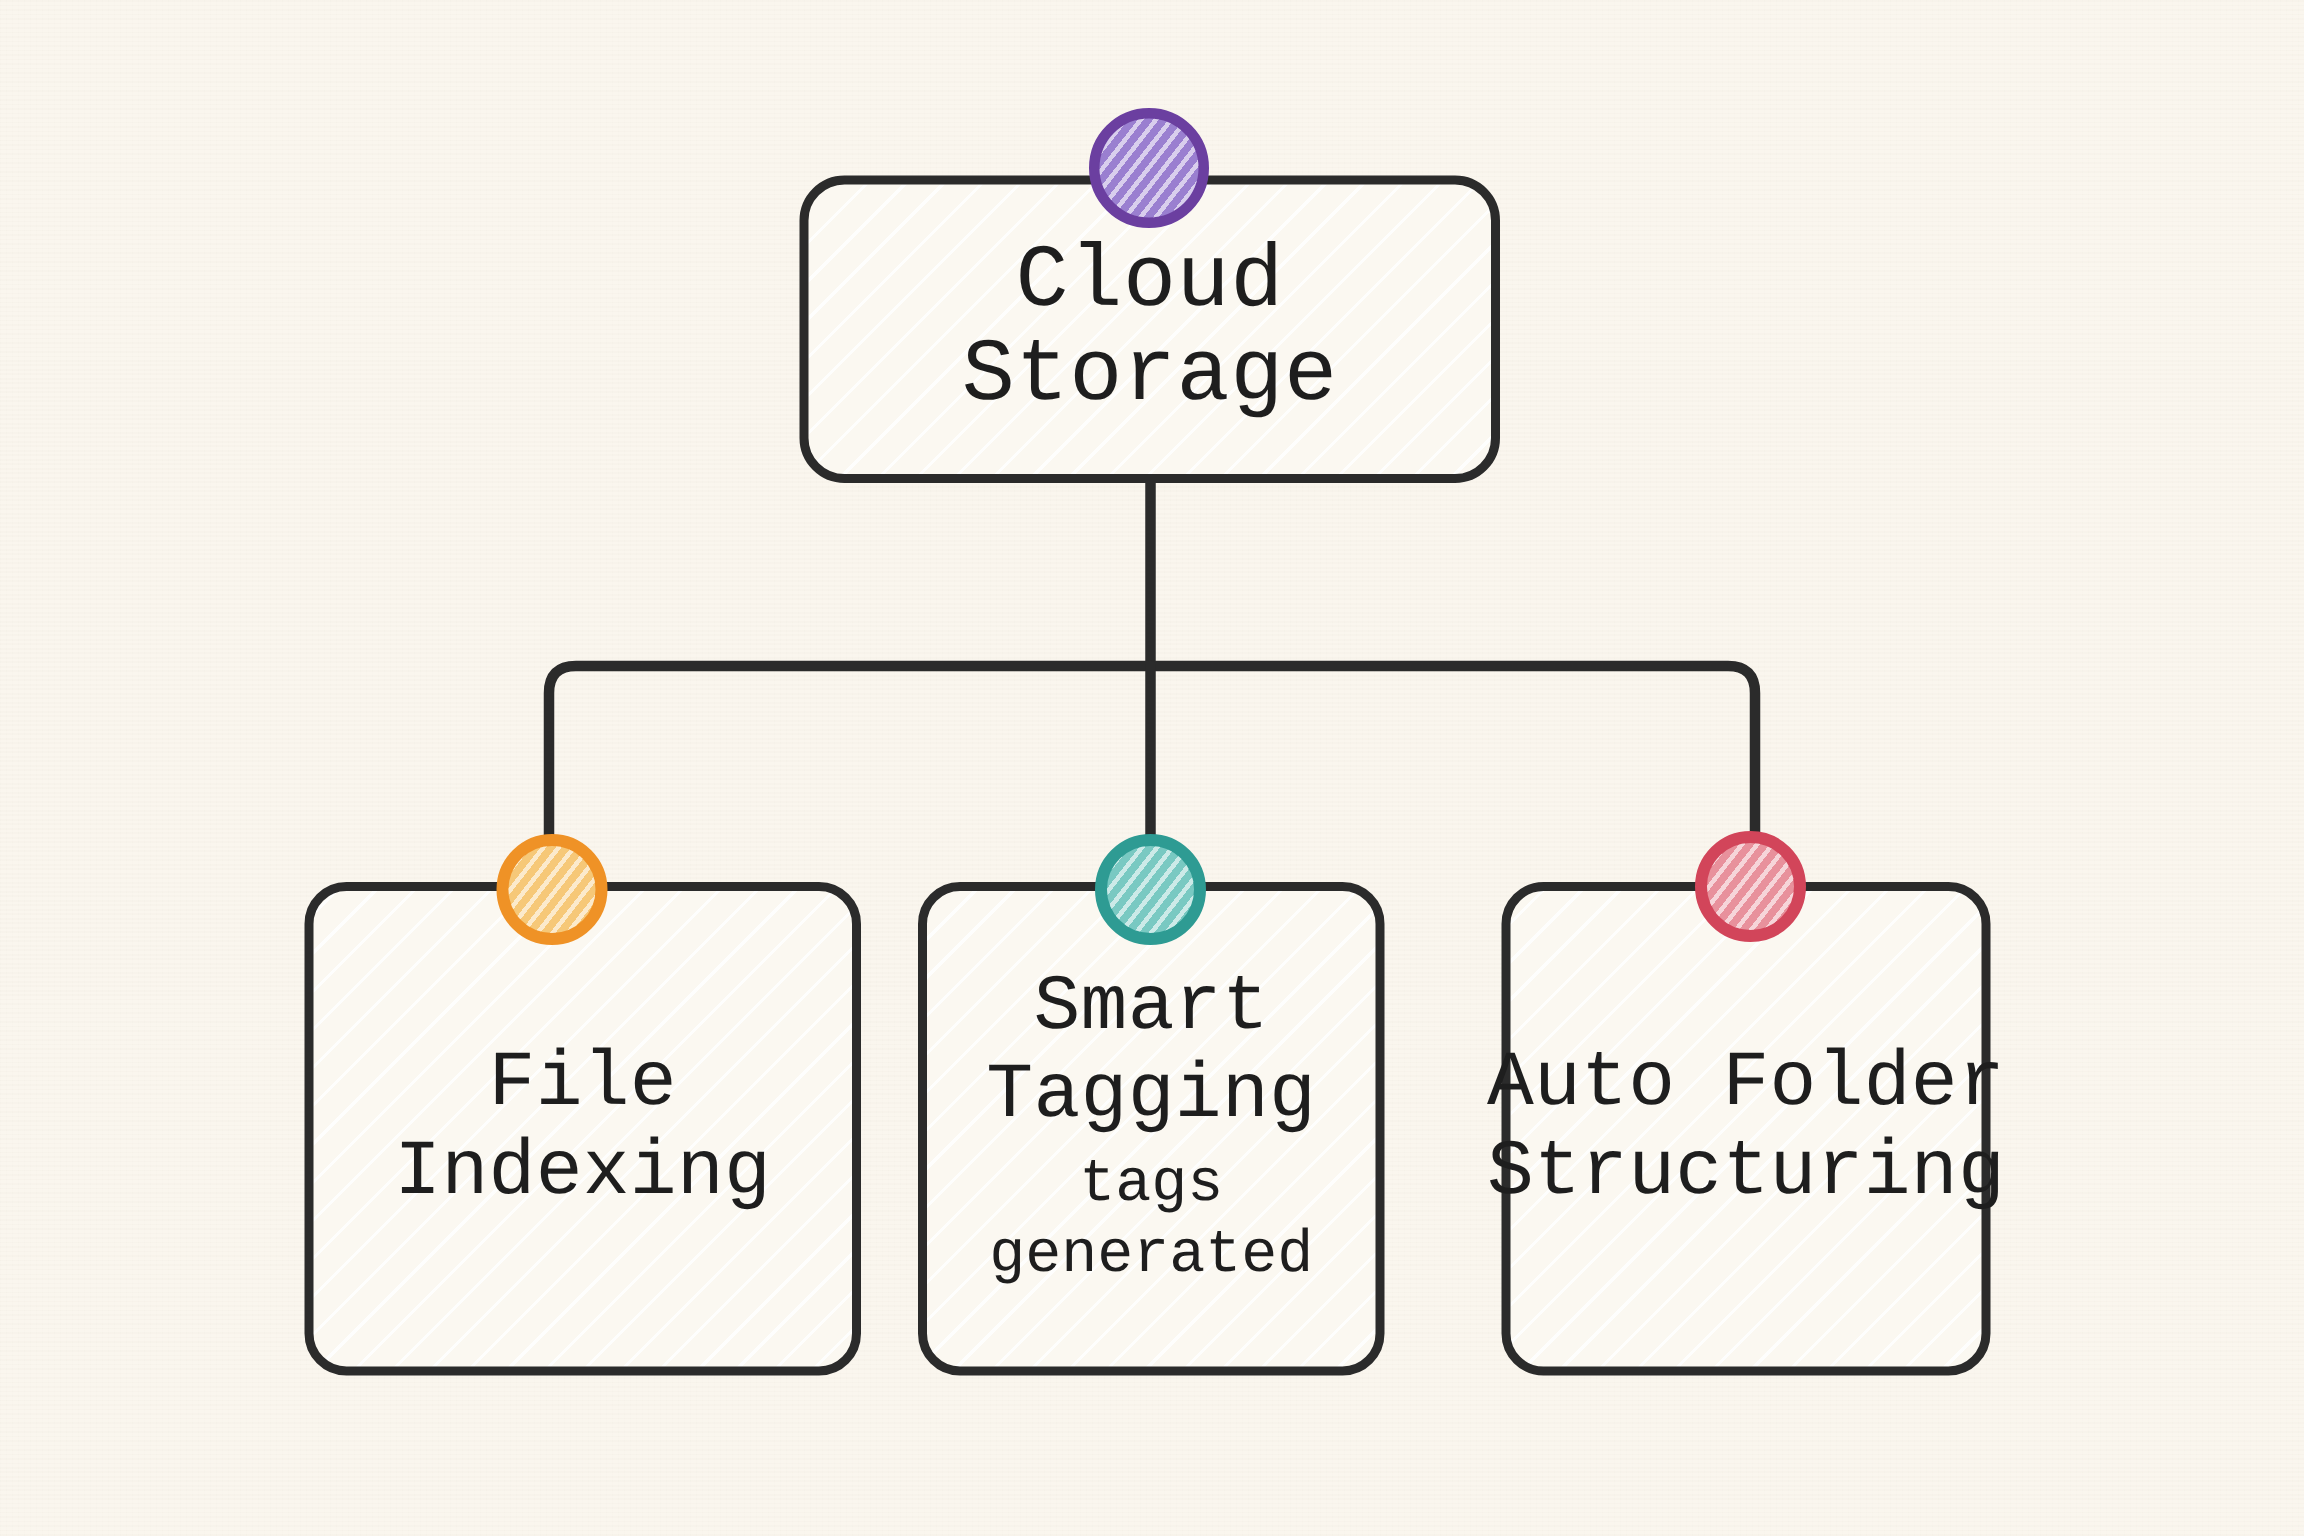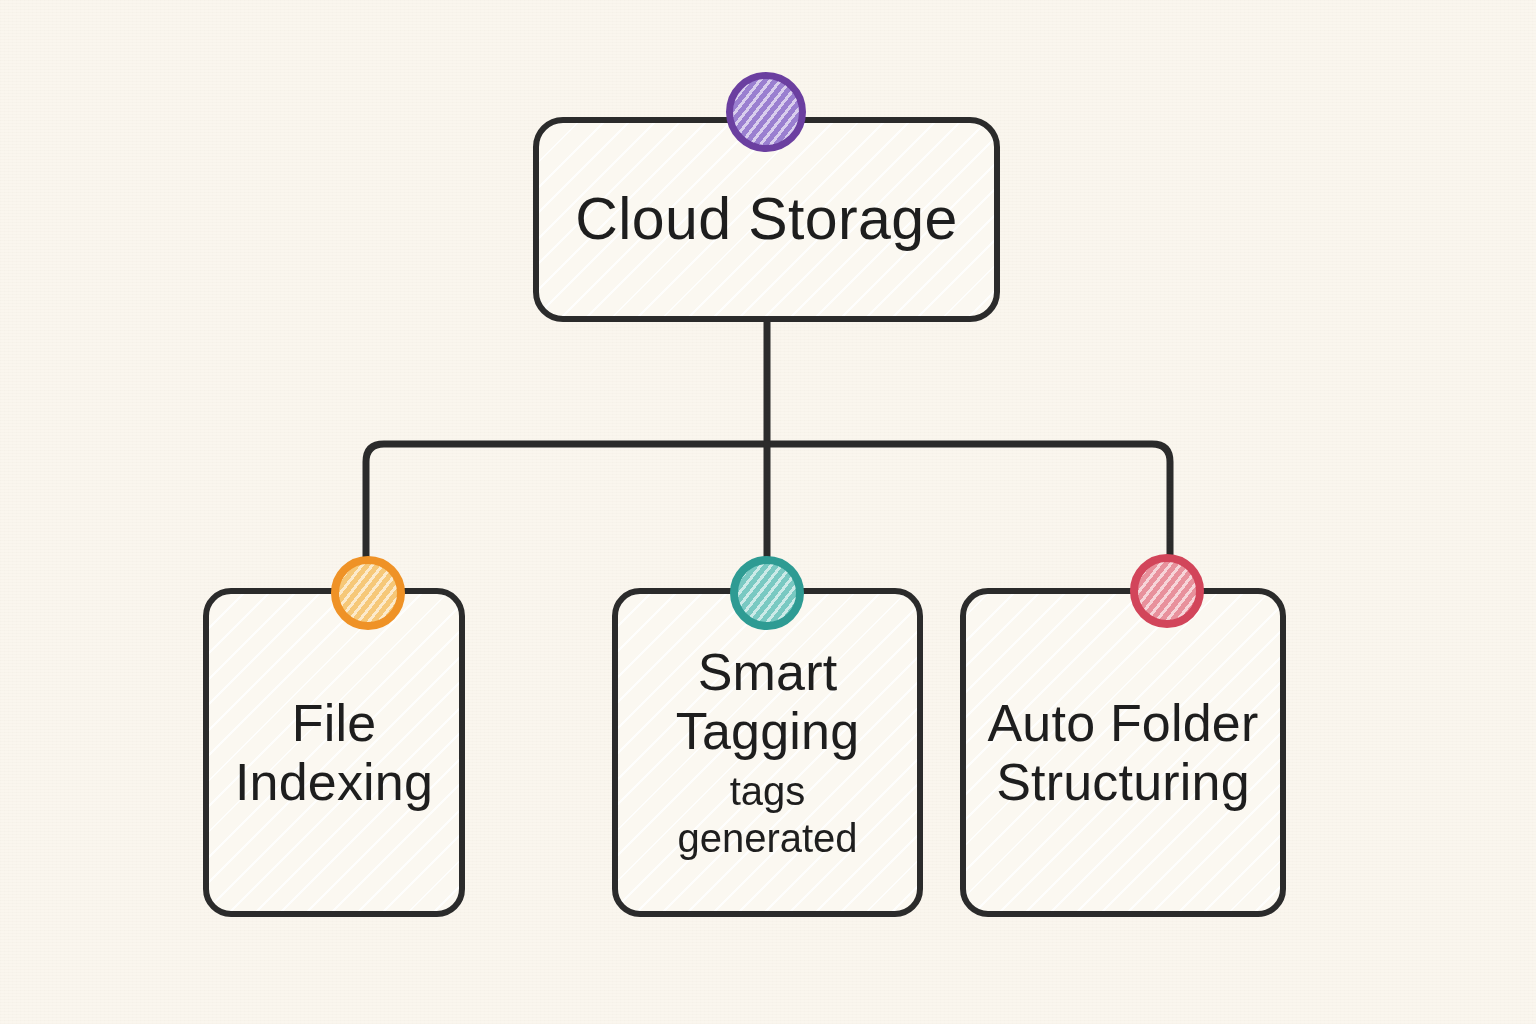--- a/index.html
+++ b/index.html
@@ -7,21 +7,21 @@
     margin: 0;
     padding: 0;
     background: #faf6ee;
   }
   #canvas {
     position: relative;
     width: 1536px;
     height: 1024px;
     background: #faf6ee;
     overflow: hidden;
-    font-family: Liberation Sans, sans-serif;
+    font-family: Liberation Mono, monospace;
   }
   
   #paper-grain {
     position: absolute;
     inset: 0;
     pointer-events: none;
     opacity: .55;
     background-image:
       repeating-linear-gradient(0deg, rgba(170,160,140,.05) 0px, rgba(170,160,140,.05) 1px, rgba(255,255,255,0) 1px, rgba(255,255,255,0) 3px),
       repeating-linear-gradient(90deg, rgba(170,160,140,.035) 0px, rgba(170,160,140,.035) 1px, rgba(255,255,255,0) 1px, rgba(255,255,255,0) 4px);
@@ -71,23 +71,23 @@
     letter-spacing: .4px;
     font-weight: 400;
   }
 
   .node-child {
     top: 588px;
     height: 329px;
     border-radius: 28px;
     padding: 0 14px;
   }
-  .child-a { left: 203px;  width: 262px; }
+  .child-a { left: 203px;  width: 371px; }
   .child-b { left: 612px;  width: 311px; }
-  .child-c { left: 960px; width: 326px; }
+  .child-c { left: 1001px; width: 326px; }
 
   .node-child .node-title {
     font-size: 52px;
     line-height: 1.13;
     font-weight: 400;
     letter-spacing: .2px;
     white-space: pre-line;
   }
   .node-child .node-subtitle {
     font-size: 40px;

